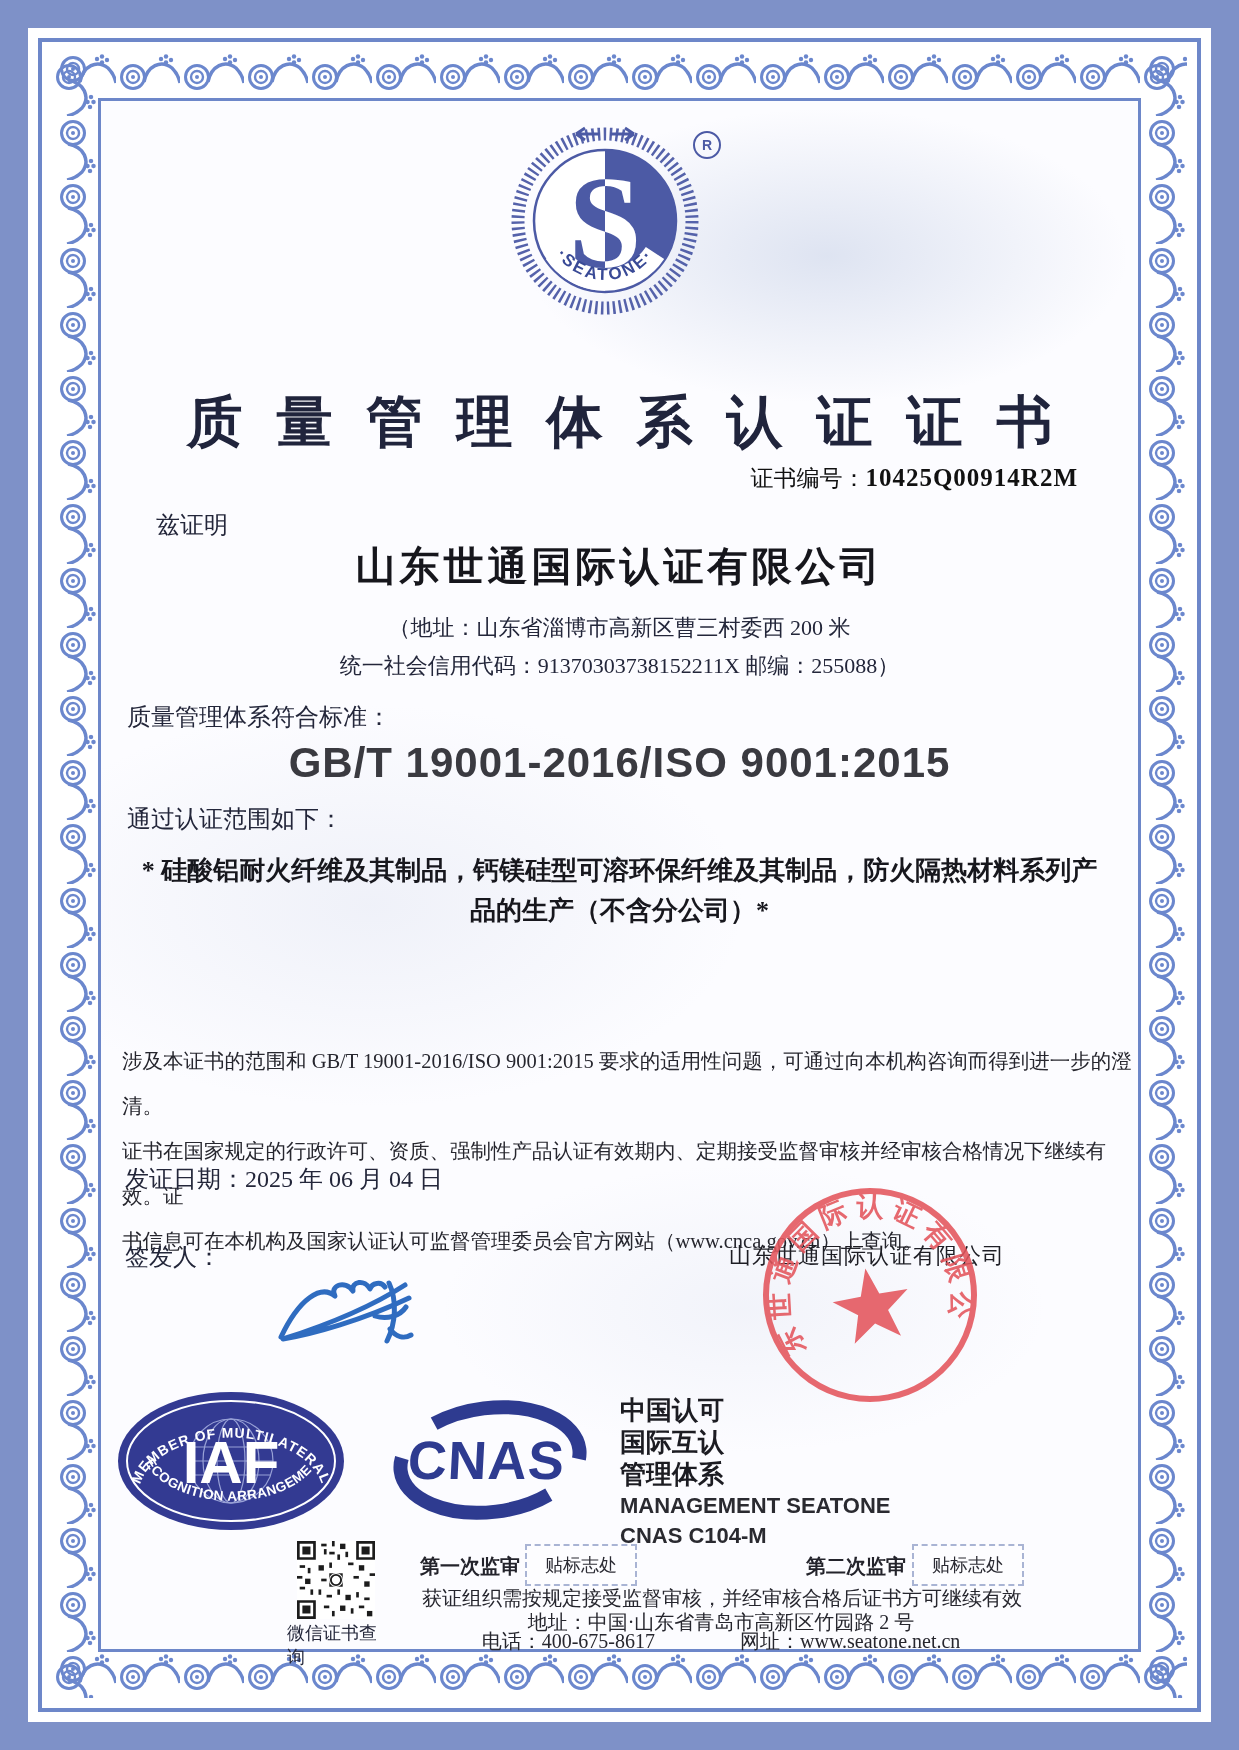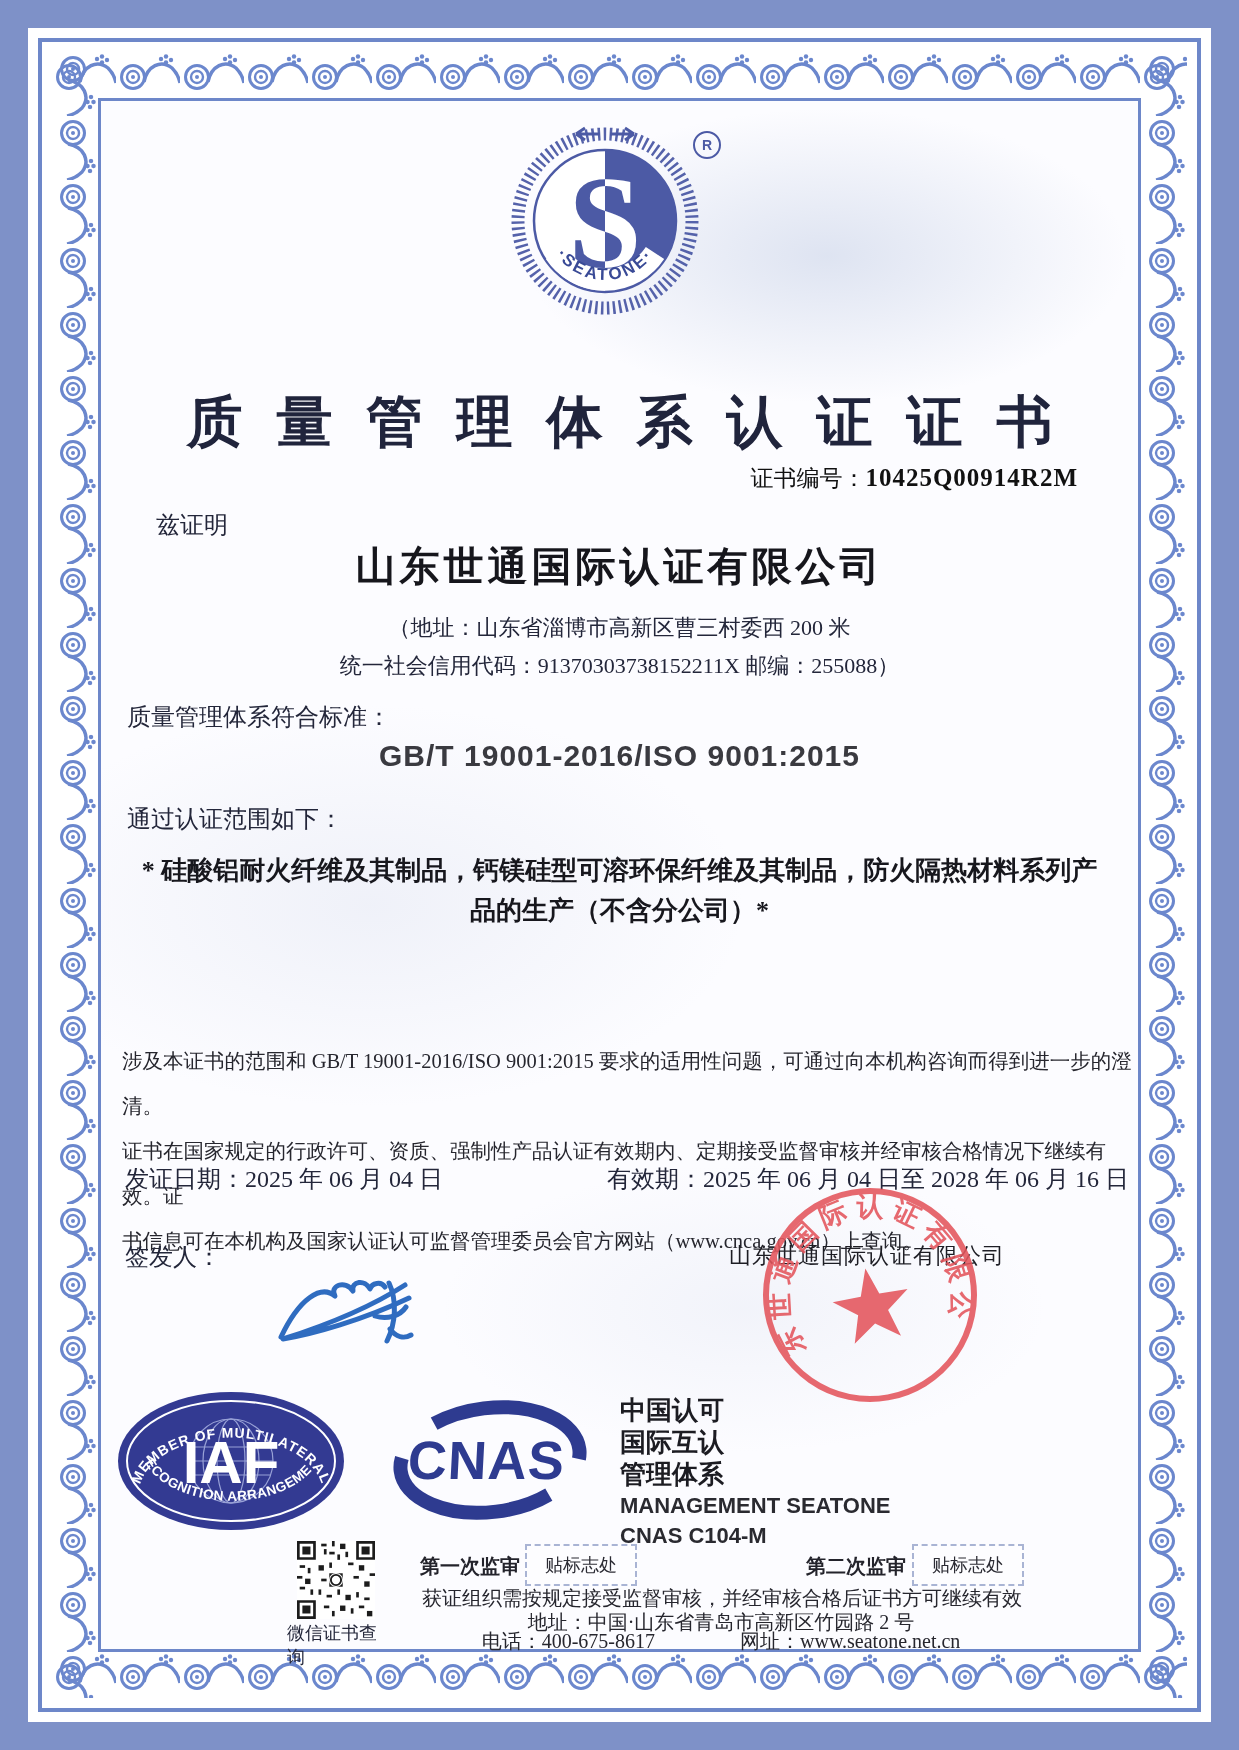--- a/index.html
+++ b/index.html
@@ -27,21 +27,21 @@
     font-size:56px; font-weight:bold; color:#20243c;
     letter-spacing:34px; padding-left:34px; white-space:nowrap;
   }
   .certno { top:362px; right:60px; font-size:23px; color:#111; }
   .certno b { font-size:25px; letter-spacing:1px; }
   .attest { left:55px; top:408px; font-size:24px; }
   .company { left:0; right:0; top:438px; text-align:center; font-size:40px; font-weight:bold; color:#16161c; letter-spacing:4px; }
   .addr1 { left:0; right:0; top:512px; text-align:center; font-size:22px; }
   .addr2 { left:0; right:0; top:550px; text-align:center; font-size:22px; }
   .stdintro { left:26px; top:600px; font-size:24px; }
-  .stdcode { left:0; right:0; top:638px; text-align:center; font-size:30px; font-weight:700;
+  .stdcode { left:0; right:0; top:638px; text-align:center; font-size:42px; font-weight:700;
              font-family:"Liberation Sans","DejaVu Sans",sans-serif; color:#3a3a40; letter-spacing:1px; }
   .scopeintro { left:26px; top:702px; font-size:24px; }
   .scope1 { left:0; right:0; top:752px; text-align:center; font-size:26px; font-weight:bold; color:#17171d; }
   .scope2 { left:0; right:0; top:792px; text-align:center; font-size:26px; font-weight:bold; color:#17171d; }
   .notes { left:21px; width:1014px; top:938px; font-size:20.5px; line-height:45px; color:#26262e; }
   .issue { left:24px; top:1062px; font-size:24px; }
   .valid { left:506px; top:1062px; font-size:24px; }
   .signer { left:24px; top:1140px; font-size:24px; }
   .issuerorg { left:628px; top:1140px; font-size:22px; letter-spacing:1px; color:#1d1d24; }
   .cnasblock { left:519px; top:1294px; }
@@ -154,21 +154,20 @@
     <div class="abs scope1">* 硅酸铝耐火纤维及其制品，钙镁硅型可溶环保纤维及其制品，防火隔热材料系列产</div>
     <div class="abs scope2">品的生产（不含分公司）*</div>
 
     <div class="abs notes">
       <div>涉及本证书的范围和 GB/T 19001-2016/ISO 9001:2015 要求的适用性问题，可通过向本机构咨询而得到进一步的澄清。</div>
       <div>证书在国家规定的行政许可、资质、强制性产品认证有效期内、定期接受监督审核并经审核合格情况下继续有效。证</div>
       <div>书信息可在本机构及国家认证认可监督管理委员会官方网站（www.cnca.gov.cn）上查询。</div>
     </div>
 
     <div class="abs issue">发证日期：2025 年 06 月 04 日</div>
-    <div class="abs valid">有效期：2025 年 06 月 04 日至 2028 年 06 月 16 日</div>
     <div class="abs signer">签发人：</div>
     <div class="abs issuerorg">山东世通国际认证有限公司</div>
 
     <svg class="abs" style="left:170px;top:1162px" width="180" height="105" viewBox="0 0 180 105">
       <g fill="none" stroke="#2f6cc0" stroke-width="5" stroke-linecap="round" stroke-linejoin="round">
         <path d="M10,74 C28,36 50,21 64,33 C58,23 74,16 82,28 C80,18 94,16 99,26 C101,20 110,18 114,24"></path>
         <path d="M134,22 C100,44 56,62 12,76 C42,71 92,57 138,35"></path>
         <path d="M118,20 c8,17 7,40 -2,58"></path>
         <path d="M104,53 c12,4 25,0 31,-9"></path>
         <path d="M119,66 c6,8 14,10 21,6"></path>

